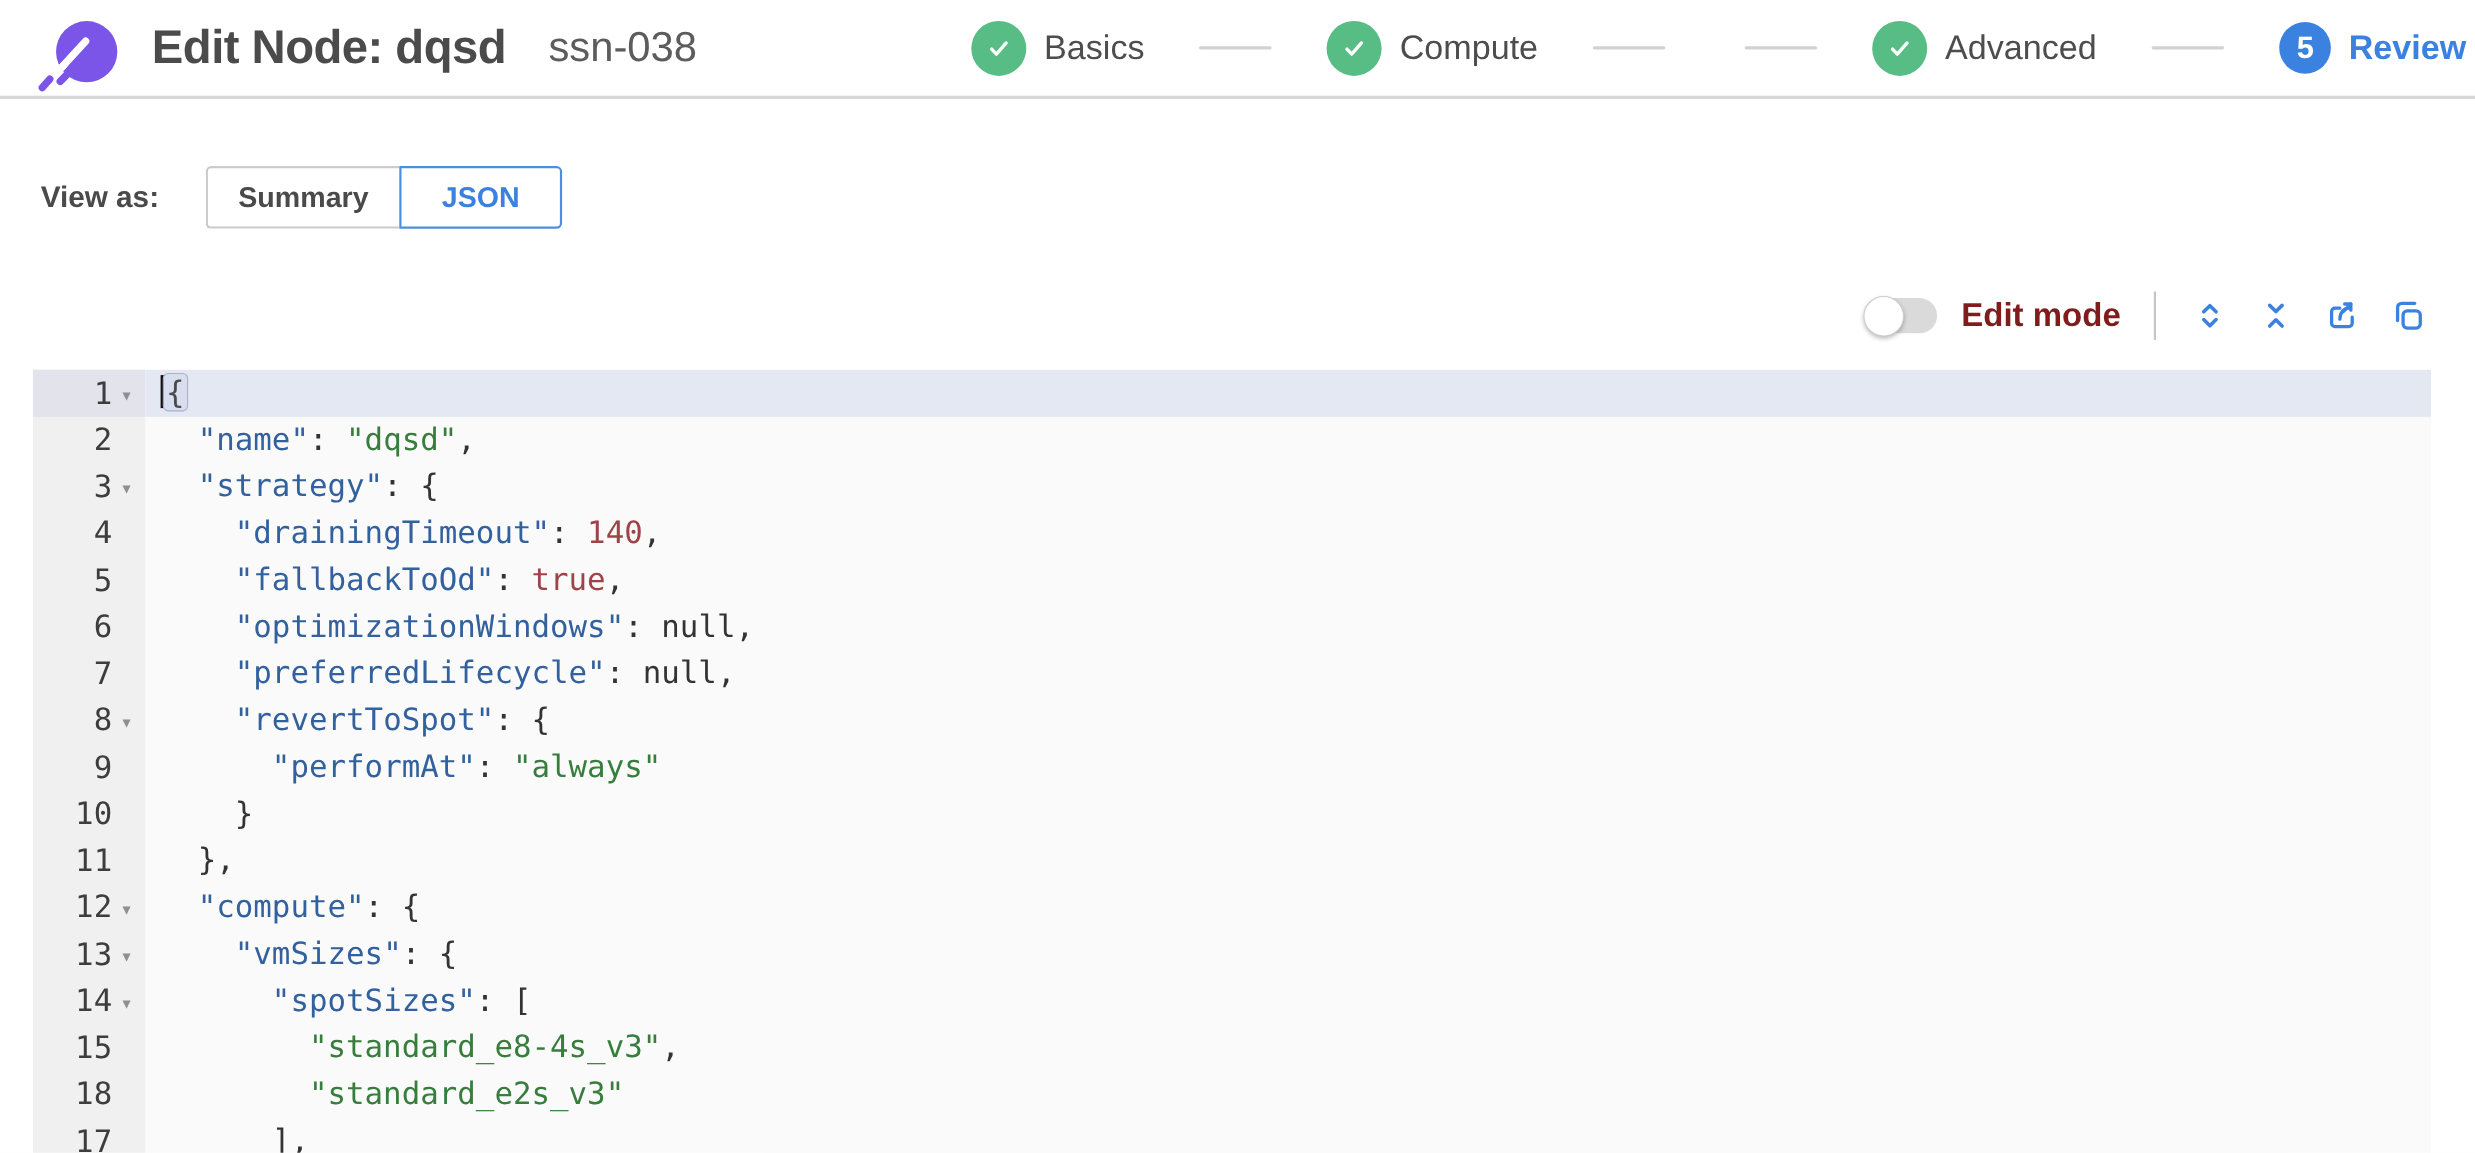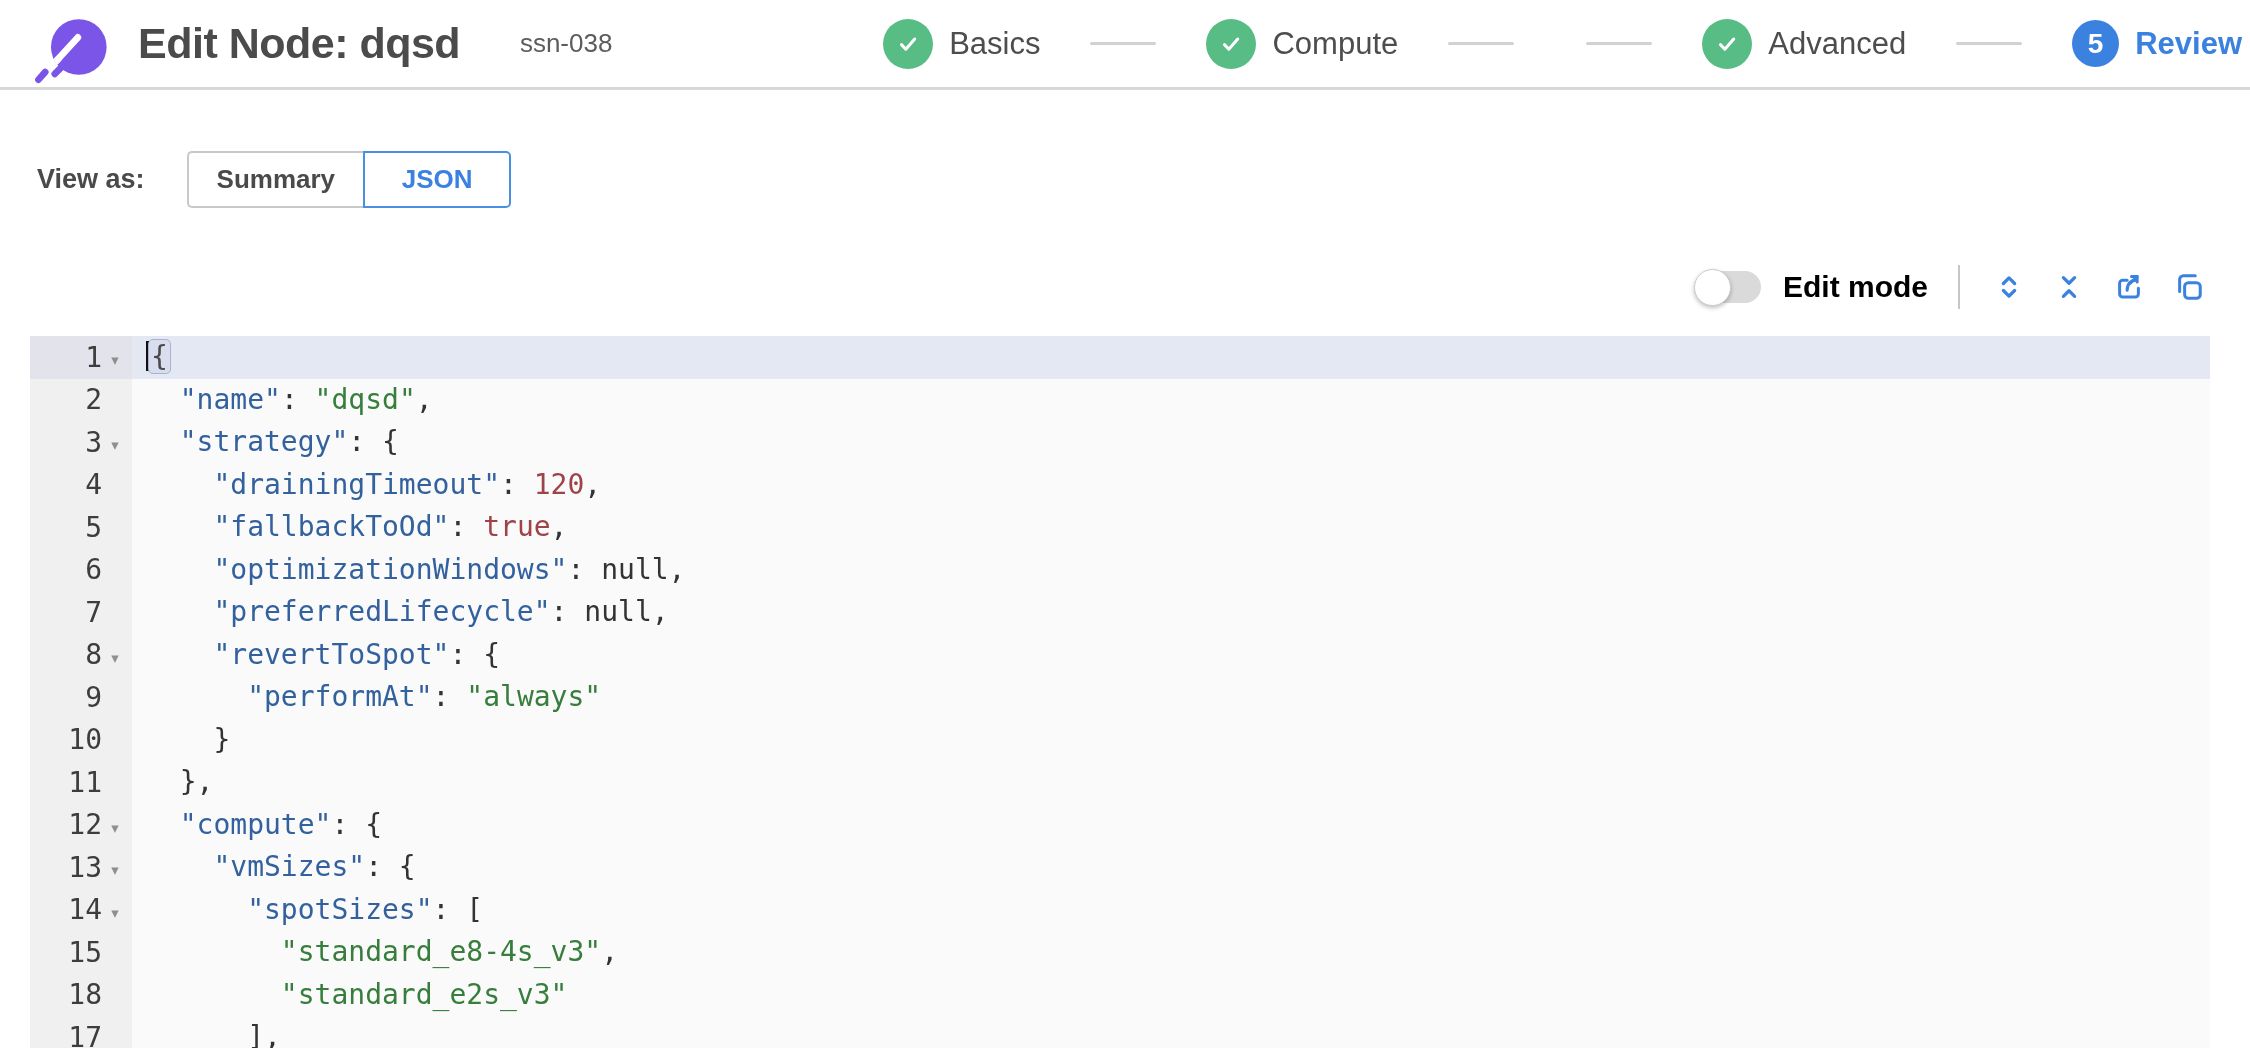--- a/index.html
+++ b/index.html
@@ -18,21 +18,21 @@
     align-items: center;
     padding: 0 8px 0 26px;
     text-align: center;
   }
   .logo { width: 96px; height: 96px; flex-shrink: 0; color: var(--purple, #7a55e8); margin-top: 6px; }
   .page-title {
     font-size: 43px; font-weight: 700; color: #4b4b4b;
     margin: 0 0 0 16px; white-space: nowrap; letter-spacing: -0.5px;
   }
   .ssn {
-    font-size: 26px; font-weight: 400; color: #5c5c5c;
+    font-size: 38px; font-weight: 400; color: #5c5c5c;
     margin-left: 22px; width: 168px; flex-shrink: 0;
     overflow: hidden; white-space: nowrap;
   }
   .stepper { margin-left: auto; display: flex; align-items: center; gap: 28px; }
   .step { display: flex; align-items: center; cursor: default; }
   .step-circle {
     width: 50px; height: 50px; border-radius: 50%;
     background: var(--green, #57bd85);
     display: flex; align-items: center; justify-content: center;
     flex-shrink: 0;
@@ -66,21 +66,21 @@
   .toolbar { display: flex; align-items: center; justify-content: flex-end; margin: 56px 44px 0 0; height: 46px; }
   .toggle {
     width: 64px; height: 32px; background: #dadada; border-radius: 16px;
     position: relative; border: none; padding: 0; cursor: pointer; flex-shrink: 0;
   }
   .knob {
     position: absolute; left: -3px; top: -2px; width: 37px; height: 37px;
     background: #fff; border: 1px solid #cccccc; border-radius: 50%;
     box-shadow: 0 2px 4px rgba(0,0,0,0.25);
   }
-  .toolbar-label { margin-left: 22px; font-size: 30px; font-weight: 600; color: #000000; white-space: nowrap; }
+  .toolbar-label { margin-left: 22px; font-size: 30px; font-weight: 600; color: #7f1d1d; white-space: nowrap; }
   .vdiv { width: 2px; height: 44px; background: #c6c6c6; margin: 0 6px 0 30px; }
   .toolbar-icons { display: flex; align-items: center; }
   .iconbtn {
     width: 34px; height: 34px; padding: 0; margin-left: 26px;
     background: none; border: none; cursor: pointer;
     color: var(--accent, #3b82e0); display: flex; align-items: center; justify-content: center;
   }
   .iconbtn svg { width: 30px; height: 30px; }
 
   
@@ -285,21 +285,21 @@
           </div>
           <div class="gutter-row">
             <span class="ln">17</span>
             <span class="fold">▾</span>
           </div>
         </div>
       <div class="code">
           <div class="code-row active"><span class="caret"></span><span class="bm">{</span></div>
           <div class="code-row"><span class="p">  </span><span class="k">"name"</span><span class="p">: </span><span class="s">"dqsd"</span><span class="p">,</span></div>
           <div class="code-row"><span class="p">  </span><span class="k">"strategy"</span><span class="p">: {</span></div>
-          <div class="code-row"><span class="p">    </span><span class="k">"drainingTimeout"</span><span class="p">: </span><span class="n">120</span><span class="p">,</span></div>
+          <div class="code-row"><span class="p">    </span><span class="k">"drainingTimeout"</span><span class="p">: </span><span class="n">140</span><span class="p">,</span></div>
           <div class="code-row"><span class="p">    </span><span class="k">"fallbackToOd"</span><span class="p">: </span><span class="n">true</span><span class="p">,</span></div>
           <div class="code-row"><span class="p">    </span><span class="k">"optimizationWindows"</span><span class="p">: </span><span class="u">null</span><span class="p">,</span></div>
           <div class="code-row"><span class="p">    </span><span class="k">"preferredLifecycle"</span><span class="p">: </span><span class="u">null</span><span class="p">,</span></div>
           <div class="code-row"><span class="p">    </span><span class="k">"revertToSpot"</span><span class="p">: {</span></div>
           <div class="code-row"><span class="p">      </span><span class="k">"performAt"</span><span class="p">: </span><span class="s">"always"</span></div>
           <div class="code-row"><span class="p">    }</span></div>
           <div class="code-row"><span class="p">  },</span></div>
           <div class="code-row"><span class="p">  </span><span class="k">"compute"</span><span class="p">: {</span></div>
           <div class="code-row"><span class="p">    </span><span class="k">"vmSizes"</span><span class="p">: {</span></div>
           <div class="code-row"><span class="p">      </span><span class="k">"spotSizes"</span><span class="p">: [</span></div>

